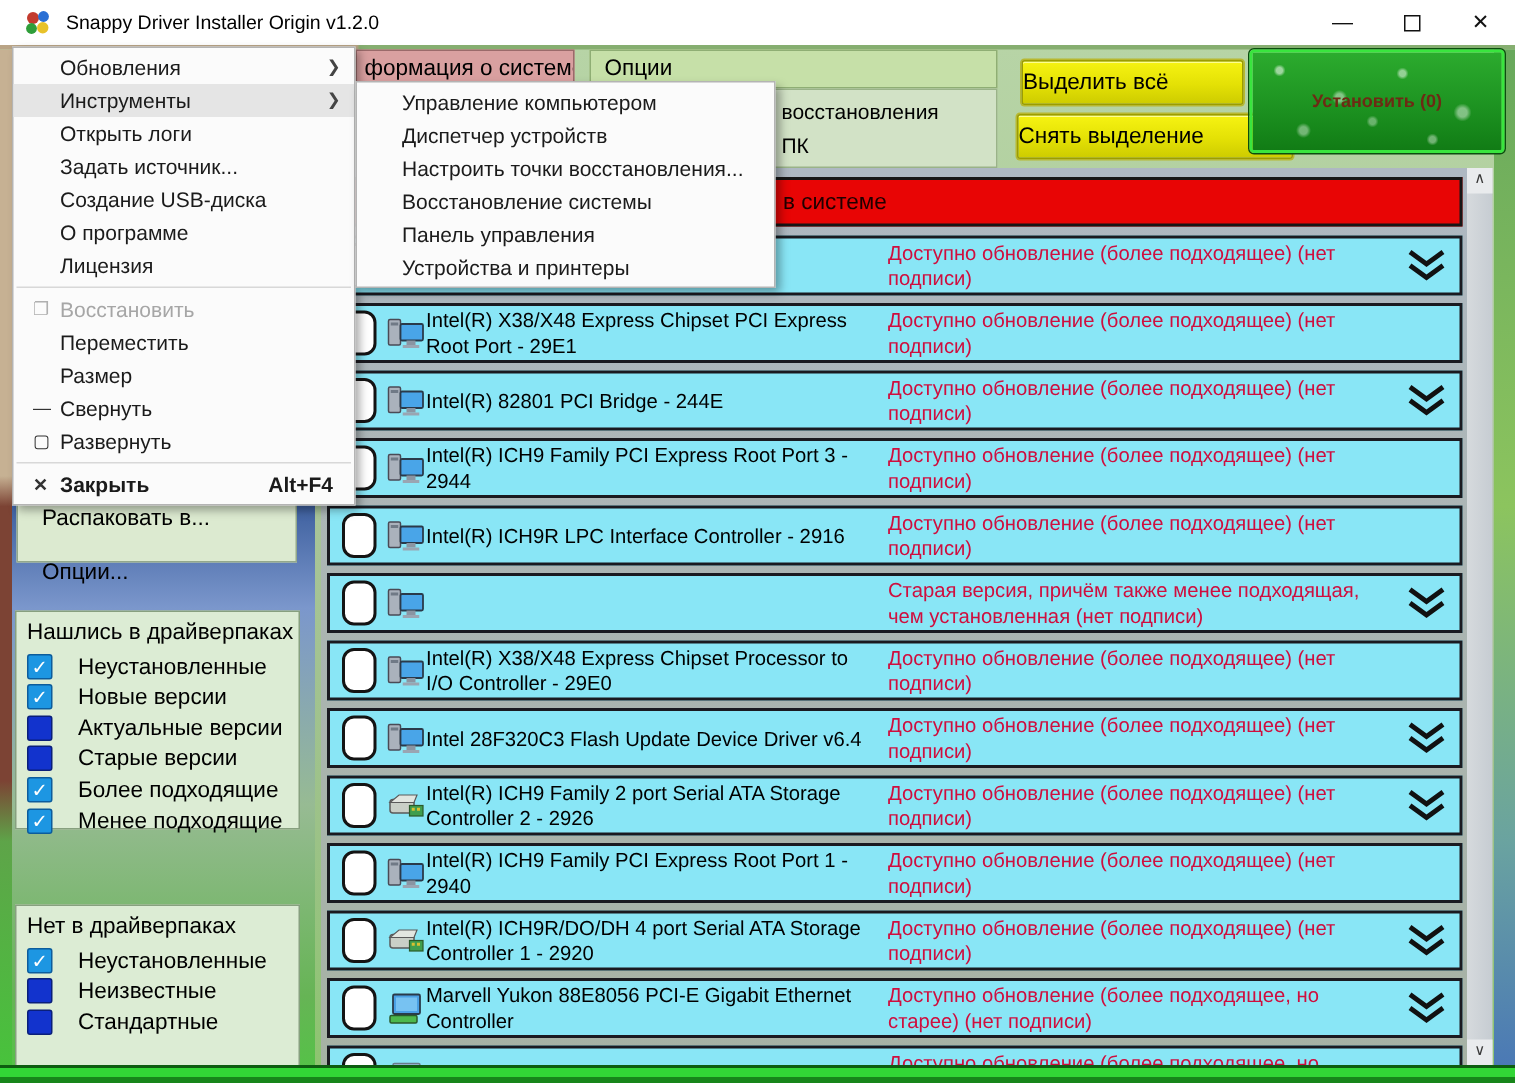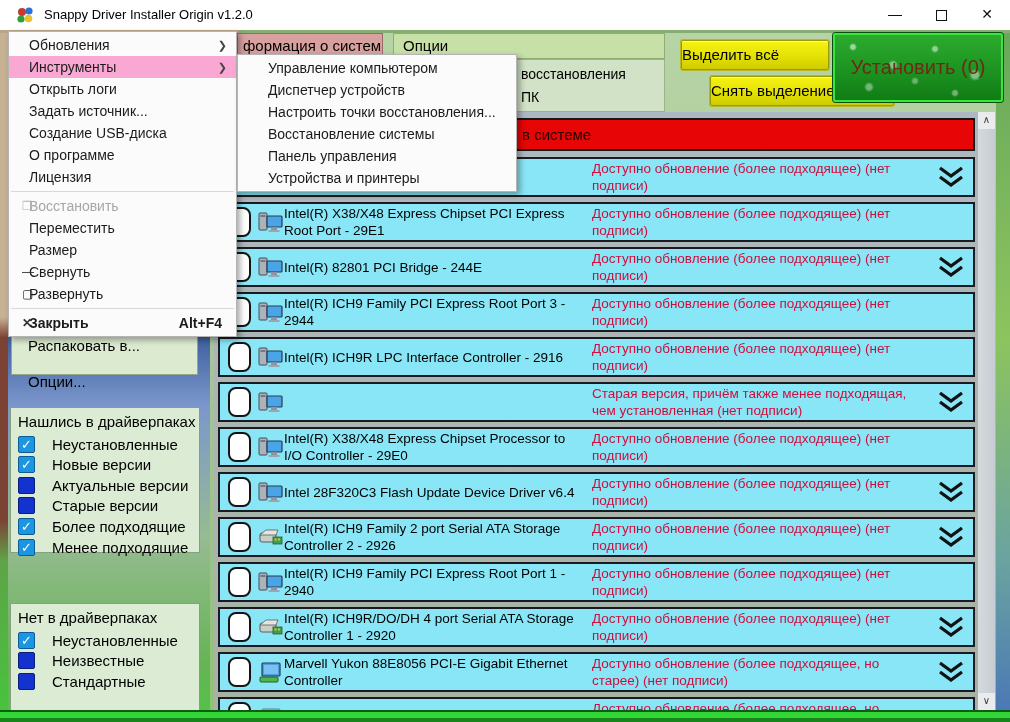--- a/index.html
+++ b/index.html
@@ -32,34 +32,34 @@
   .tab2{position:absolute;left:393px;top:33px;width:272px;height:26px;background:#c6e0a8;border:1px solid #8fae74;
     font-size:15px;color:#000;line-height:24px;padding-left:9px;z-index:5}
   .panelB{position:absolute;left:458px;top:59px;width:207px;height:53px;background:#d2e2c6;border:1px solid #9ab388;z-index:5;overflow:hidden}
   .panelB .ln{position:absolute;left:62px;font-size:14px;color:#000;white-space:nowrap}
   .panelB .ln1{top:6px}.panelB .ln2{top:29px}
 
   .ybtn{position:absolute;width:148px;height:30px;z-index:5;line-height:28px;font-size:15px;color:#000;
     background:linear-gradient(180deg,#f6f312 0,#e4e105 55%,#cecc00 100%);
     border:1px solid #9c9c00;box-shadow:inset 0 1px 0 #ffff90, 0 0 0 1px #b8b830;border-radius:2px}
   .ybtn.sel{left:681px;top:40px}
-  .ybtn.desel{left:710px;top:76px;width:184px}
+  .ybtn.desel{left:678px;top:76px;width:184px}
 
   .gbtn{position:absolute;left:833px;top:33px;width:170px;height:69px;z-index:5;border-radius:3px;
     background:
       radial-gradient(circle at 18px 12px, rgba(255,255,255,.55) 2px, rgba(255,255,255,0) 4px),
       radial-gradient(circle at 58px 30px, rgba(255,255,255,.45) 2.5px, rgba(255,255,255,0) 5px),
       radial-gradient(circle at 100px 14px, rgba(255,255,255,.5) 2px, rgba(255,255,255,0) 4px),
       radial-gradient(circle at 140px 40px, rgba(255,255,255,.45) 3px, rgba(255,255,255,0) 6px),
       radial-gradient(circle at 34px 52px, rgba(255,255,255,.4) 2.5px, rgba(255,255,255,0) 5px),
       radial-gradient(circle at 120px 58px, rgba(255,255,255,.4) 2px, rgba(255,255,255,0) 4px),
       radial-gradient(circle at 80px 46px, rgba(255,255,255,.35) 2px, rgba(255,255,255,0) 4px),
       linear-gradient(180deg,#2cab2e 0,#1d9321 55%,#117c15 100%);
     border:2px solid #39e53e;box-shadow:0 0 0 1px #0b4d0e;
-    text-align:center;line-height:64px;font-size:20px;color:#6e2a14;font-weight:normal}
+    text-align:center;line-height:64px;font-size:12px;color:#6e2a14;font-weight:bold}
 
   
   .list-bg{position:absolute;left:214px;top:112px;width:768px;height:598px;z-index:2;
     background:linear-gradient(180deg,#aeb8c2 0,#abb5b2 50%,#a6b2a4 100%)}
   .banner{position:absolute;left:218px;top:118px;width:757px;height:33px;background:#e80505;border:2px solid #161616;z-index:5;overflow:hidden}
   .banner span{position:absolute;left:302px;top:6px;font-size:15px;color:#200000;white-space:nowrap}
   #rows{position:absolute;left:218px;top:157px;width:757px;z-index:5}
   .drow{position:relative;height:40px;margin-bottom:5px;background:#89e6f6;border:2px solid #1a1a20}
   .dcb{position:absolute;left:8px;top:3px;width:23px;height:30px;background:#fff;border:2.5px solid #141414;border-radius:8px}
   .dic{position:absolute;left:38px;top:6px;width:26px;height:25px}
@@ -88,23 +88,23 @@
   .frow{display:flex;align-items:center;height:17px;margin-top:3.6px}
   .fcb{width:17px;height:17px;flex:0 0 17px;border-radius:2px;text-align:center;line-height:16px;font-size:13px;color:#fff}
   .fcb.on{background:#1d96e2;border:1px solid #0c5c9c}
   .fcb.off{background:#1233cd;border:1px solid #0a1f7a}
   .flbl{margin-left:17px;font-size:15px;color:#000;white-space:nowrap}
 
   
   .menu{position:absolute;background:#fbfbfb;border:1px solid #b4b4b4;box-shadow:3px 3px 6px rgba(0,0,0,.35);z-index:50;padding:2px 0}
   #menu-main{left:8px;top:31px;width:229px}
   #menu-sub{left:237px;top:54px;width:280px}
-  .mi{position:relative;height:22px;line-height:22px;font-size:14px;color:#1b1b1b;padding-left:20px;white-space:nowrap}
+  .mi{position:relative;height:22px;line-height:22px;font-size:14px;color:#1b1b1b;padding-left:31px;white-space:nowrap}
   #menu-sub .mi{padding-left:30px}
-  .mi.hl{background:#f9a8d4}
+  .mi.hl{background:#e5e5e5}
   .mi.dis{color:#a6a6a6}
   .mi.bold{font-weight:bold}
   .mic{position:absolute;left:13px;top:0;width:20px;text-align:left;font-size:12px;color:#333}
   .mi.dis .mic{color:#b0b0b0}
   .mar{position:absolute;right:9px;top:0;font-size:11px;color:#444}
   .msc{position:absolute;right:14px;top:0;font-size:14px}
   .msep{height:1px;background:#d8d8d8;margin:3px 2px}
 </style>
 </head>
 <body>

